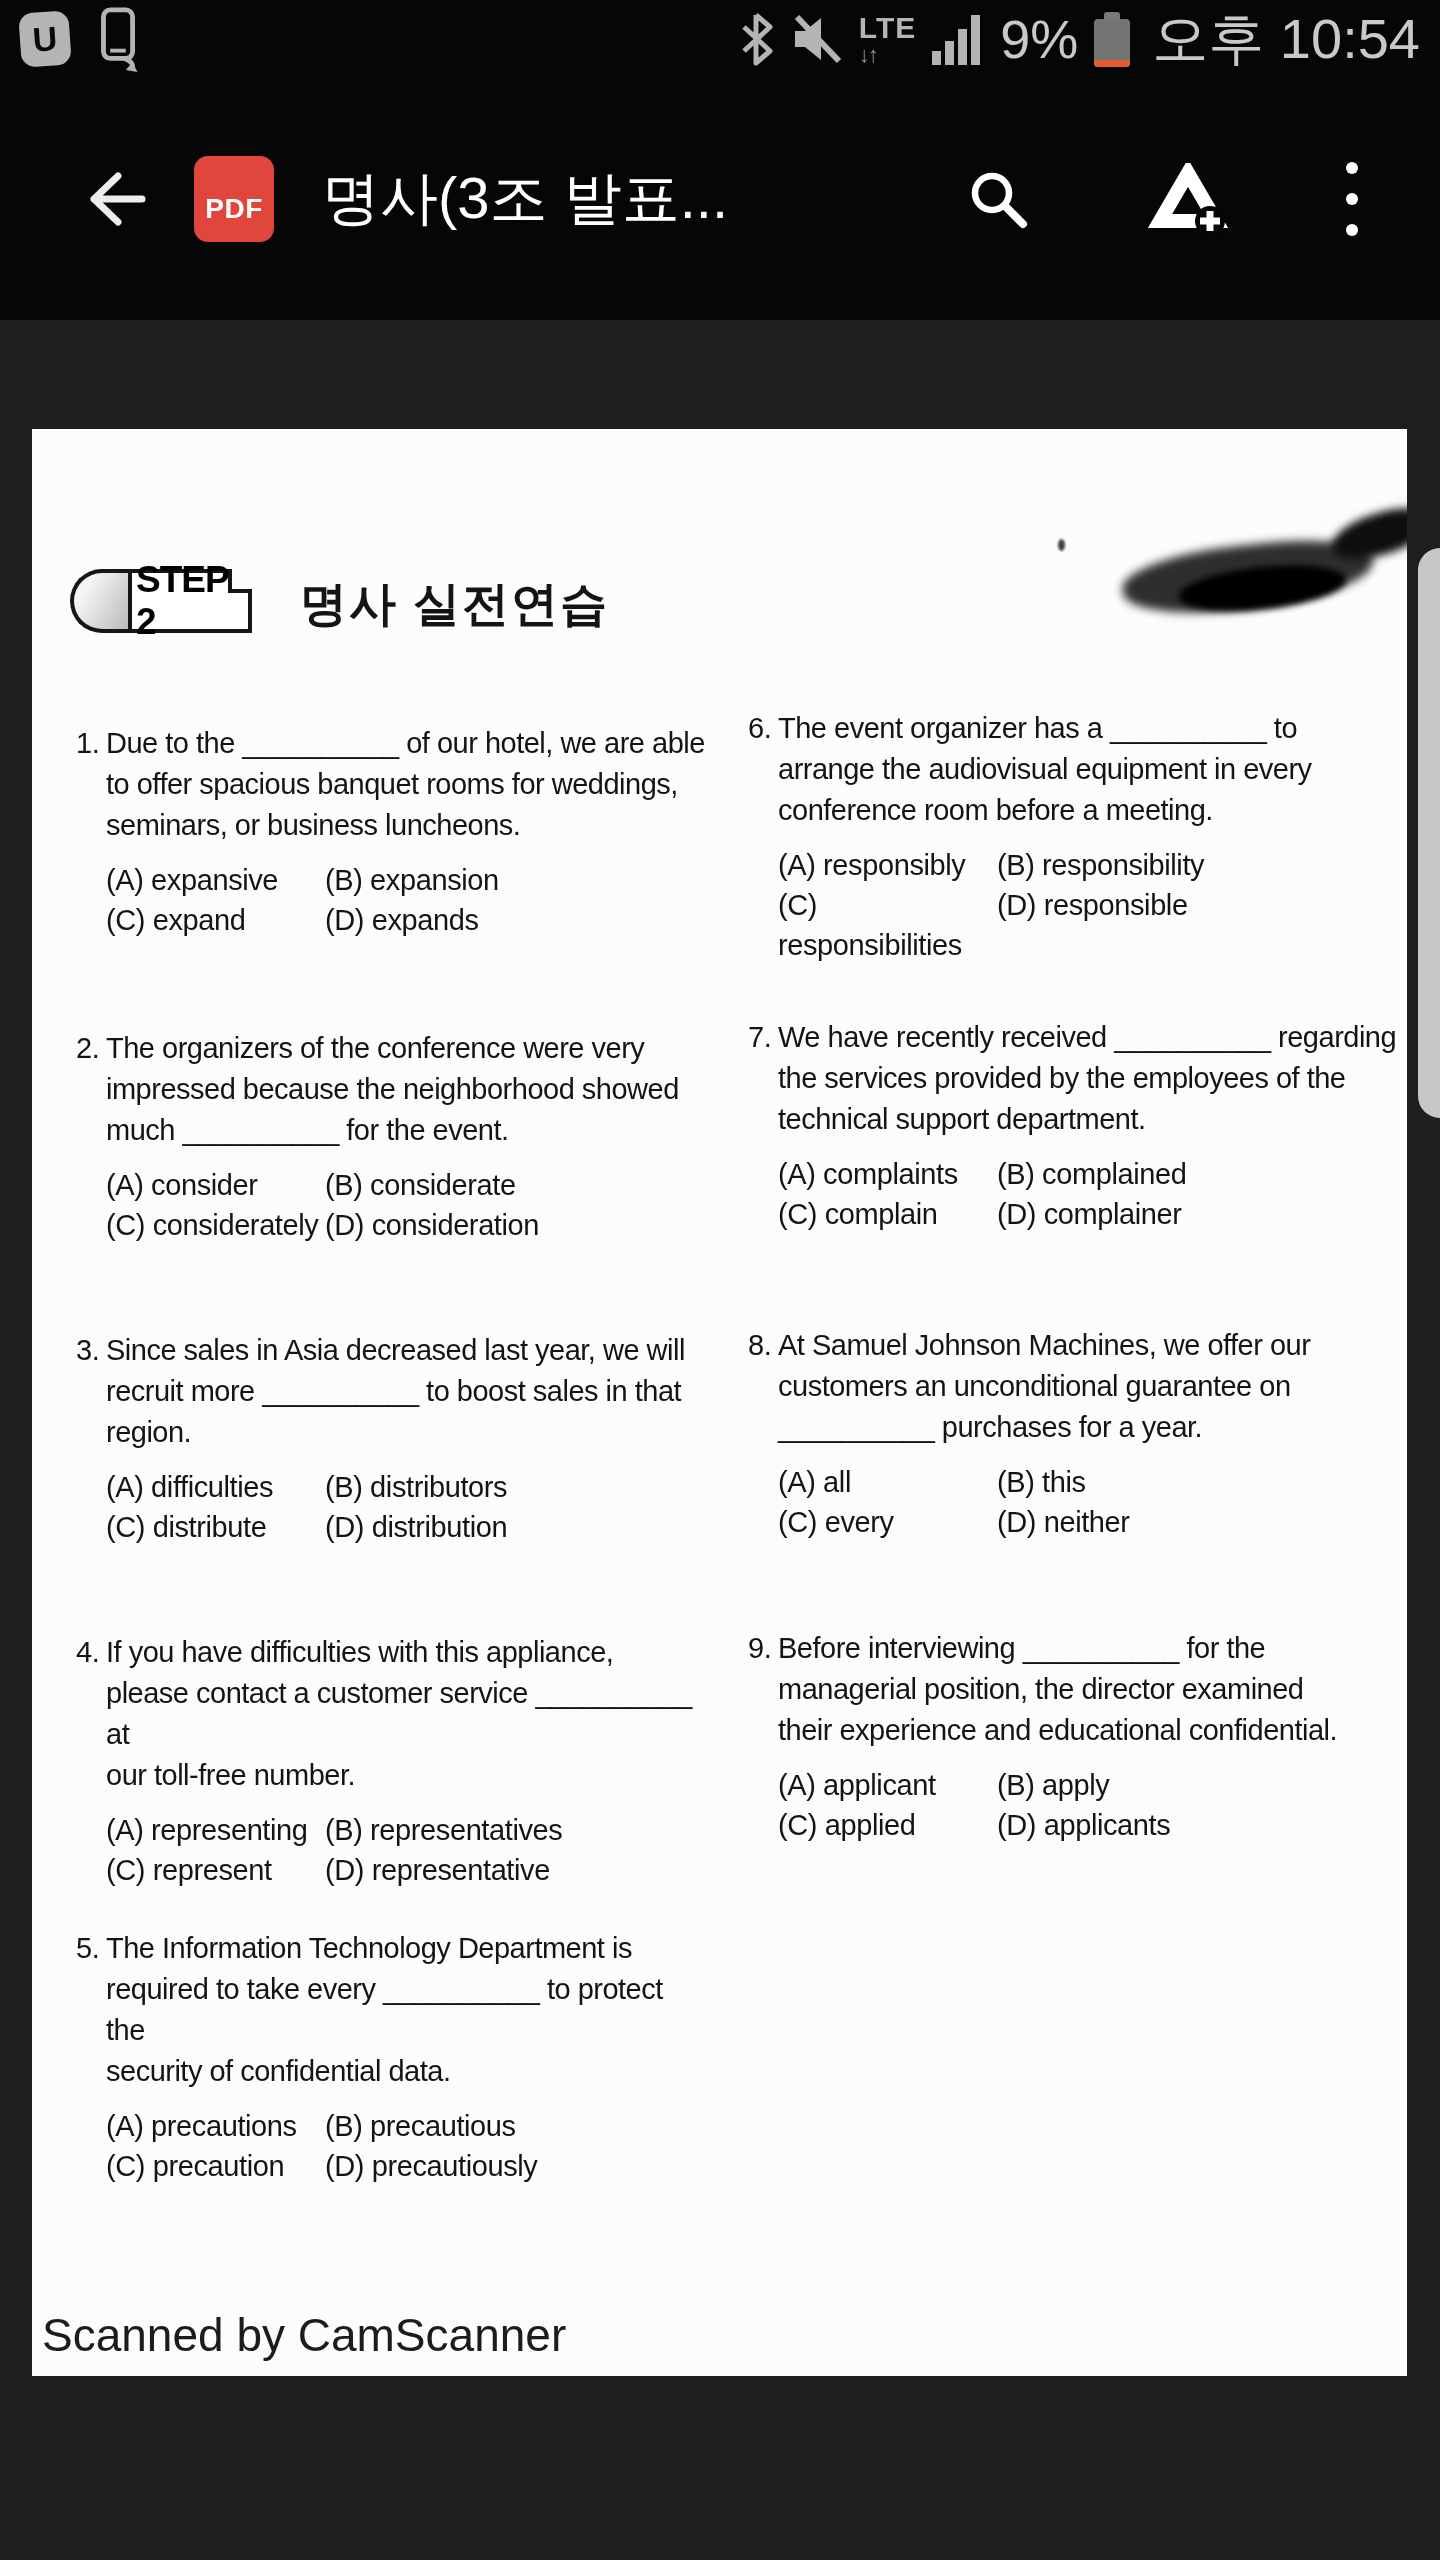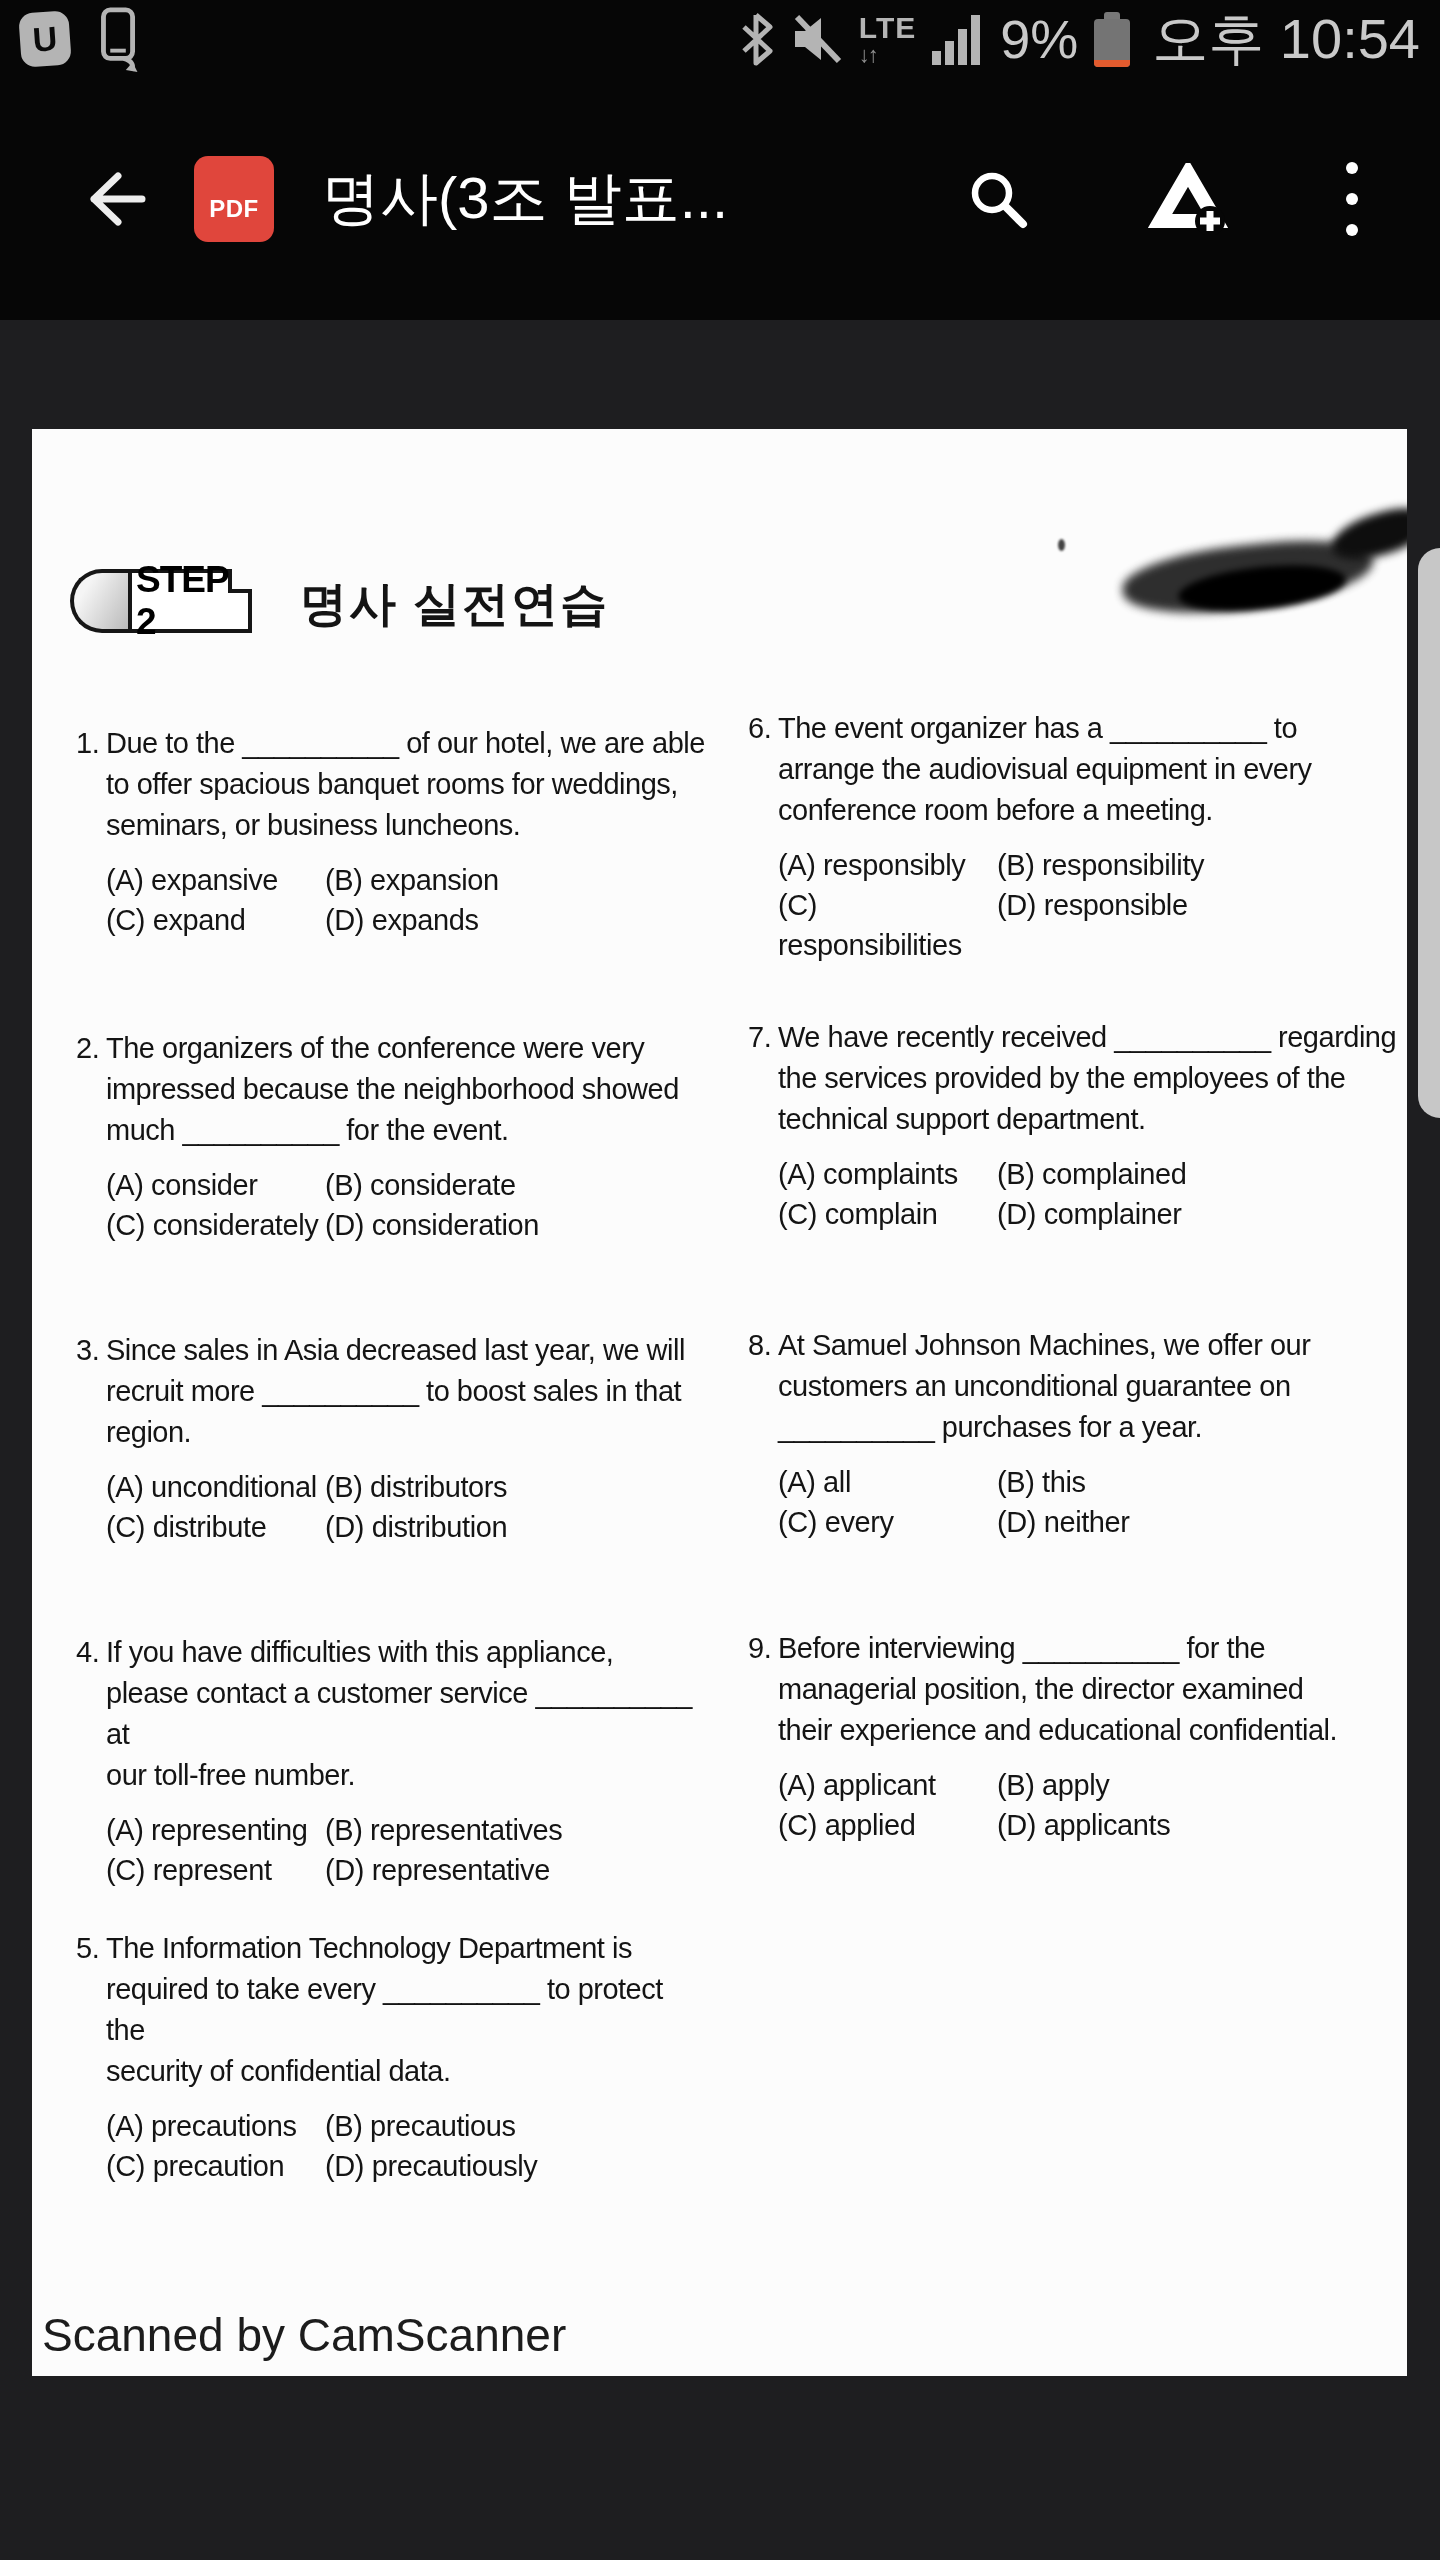--- a/index.html
+++ b/index.html
@@ -23,21 +23,21 @@
   .lte-arrows{font-size:22px;color:#8e8e8e;margin-top:1px;letter-spacing:-2px;}
   .batt{display:flex;flex-direction:column;align-items:center;}
   .batt-nub{width:16px;height:7px;background:#787878;border-radius:3px 3px 0 0;}
   .batt-body{width:36px;height:48px;background:#747474;border-radius:4px;position:relative;overflow:hidden;}
   .batt-fill{position:absolute;left:0;right:0;bottom:0;height:7px;background:#e25b2e;}
 
   .toolbar{height:242px;display:flex;align-items:center;padding-left:78px;}
   .iconbox{display:flex;align-items:center;justify-content:center;}
   .pdfbadge{width:80px;height:86px;background:#e0463c;border-radius:14px;margin-left:46px;
     display:flex;align-items:center;justify-content:center;}
-  .pdfbadge span{color:#fff;font-weight:bold;font-size:24px;letter-spacing:.5px;margin-top:20px;}
+  .pdfbadge span{color:#fff;font-weight:bold;font-size:28px;letter-spacing:.5px;margin-top:20px;}
   .tb-title{color:#ffffff;font-size:58px;margin-left:48px;white-space:nowrap;max-width:560px;overflow:hidden;}
   .tb-right{margin-left:auto;display:flex;align-items:center;gap:118px;padding-right:82px;}
   .dots i{display:block;width:12px;height:12px;border-radius:50%;background:#fff;margin:19px auto;}
 
   
   .page{position:absolute;left:32px;top:429px;width:1375px;height:1947px;background:#fcfcfc;overflow:hidden;}
   .step-badge{position:absolute;left:38px;top:140px;width:182px;height:64px;}
   .step-pill{position:absolute;left:0;top:0;width:74px;height:64px;box-sizing:border-box;
     background:linear-gradient(120deg,#f5f5f5 20%,#b5b5b5 90%);border:4px solid #161616;
     border-radius:32px 0 0 32px;border-right:none;}
@@ -196,21 +196,21 @@
       </div>
     </div>
   </div>
   <div class="q q-left" style="top:901px">
     <div class="num">3.</div>
     <div class="qbody">
       <div class="qtext">Since sales in Asia decreased last year, we will
 recruit more __________ to boost sales in that
 region.</div>
       <div class="opts">
-        <div>(A) unconditional</div>
+        <div>(A) difficulties</div>
         <div>(B) distributors</div>
         <div>(C) distribute</div>
         <div>(D) distribution</div>
       </div>
     </div>
   </div>
   <div class="q q-left" style="top:1203px">
     <div class="num">4.</div>
     <div class="qbody">
       <div class="qtext">If you have difficulties with this appliance,

